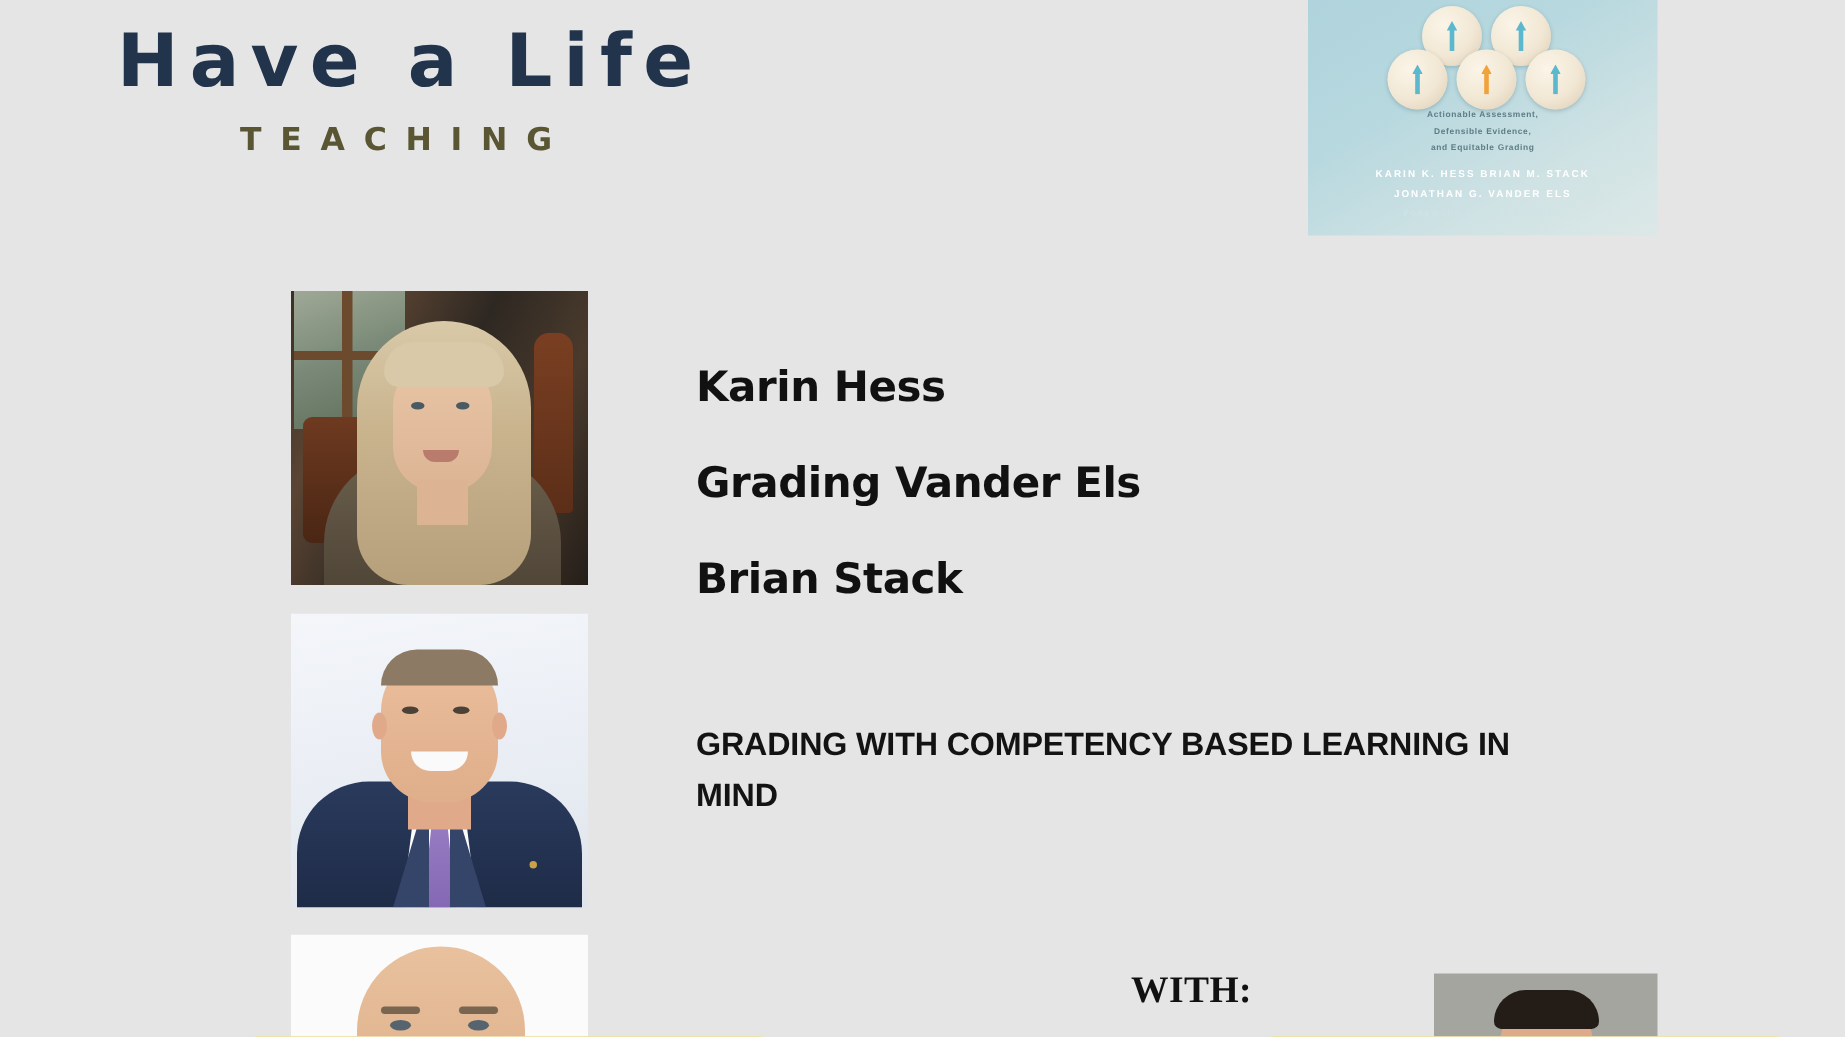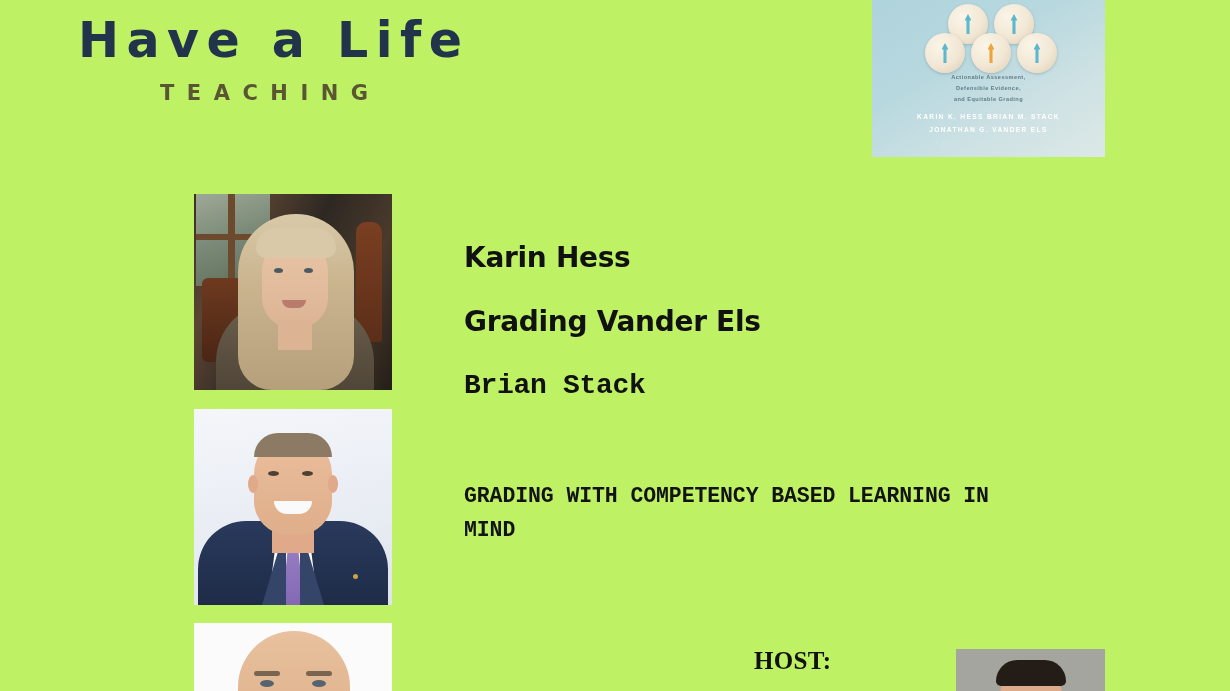--- a/index.html
+++ b/index.html
@@ -12,21 +12,21 @@
 
   body {
     background: #FCDB55;
     font-family: "Liberation Sans", sans-serif;
     position: relative;
   }
 
   .slide {
     position: absolute;
     inset: 0;
-    background: #bef264;
+    background: #e5e5e5;
     overflow: hidden;
   }
 
   
   .logo-block {
     position: absolute;
     left: 78px;
     top: 14px;
     width: 460px;
   }
@@ -306,28 +306,28 @@
   .name-line {
     font-family: "DejaVu Sans", sans-serif;
     font-size: 28px;
     font-weight: 700;
     color: #111111;
     line-height: 1.0;
     margin-bottom: 36px;
     letter-spacing: -0.3px;
     white-space: nowrap;
   }
-  .name-line:last-child { margin-bottom: 3px; font-family: Liberation Mono, monospace; }
+  .name-line:last-child { margin-bottom: 3px; }
 
   .session-title {
     position: absolute;
     left: 464px;
     top: 479px;
     width: 545px;
-    font-family: Liberation Mono, monospace;
+    font-family: Liberation Sans, sans-serif;
     font-size: 21.5px;
     font-weight: 700;
     color: #131313;
     line-height: 1.6;
     letter-spacing: -0.1px;
   }
 
   
   .host-label {
     position: absolute;
@@ -424,21 +424,21 @@
   </div>
 
   <div class="names">
     <div class="name-line">Karin Hess</div>
     <div class="name-line">Grading Vander Els</div>
     <div class="name-line">Brian Stack</div>
   </div>
 
   <div class="session-title">GRADING WITH COMPETENCY BASED LEARNING IN MIND</div>
 
-  <div class="host-label">HOST:</div>
+  <div class="host-label">WITH:</div>
   <div class="host-name"></div>
 
   <div class="host-photo">
     <div class="h-head"></div>
     <div class="h-hair"></div>
   </div>
 
 </div>
 
 </body></html>

